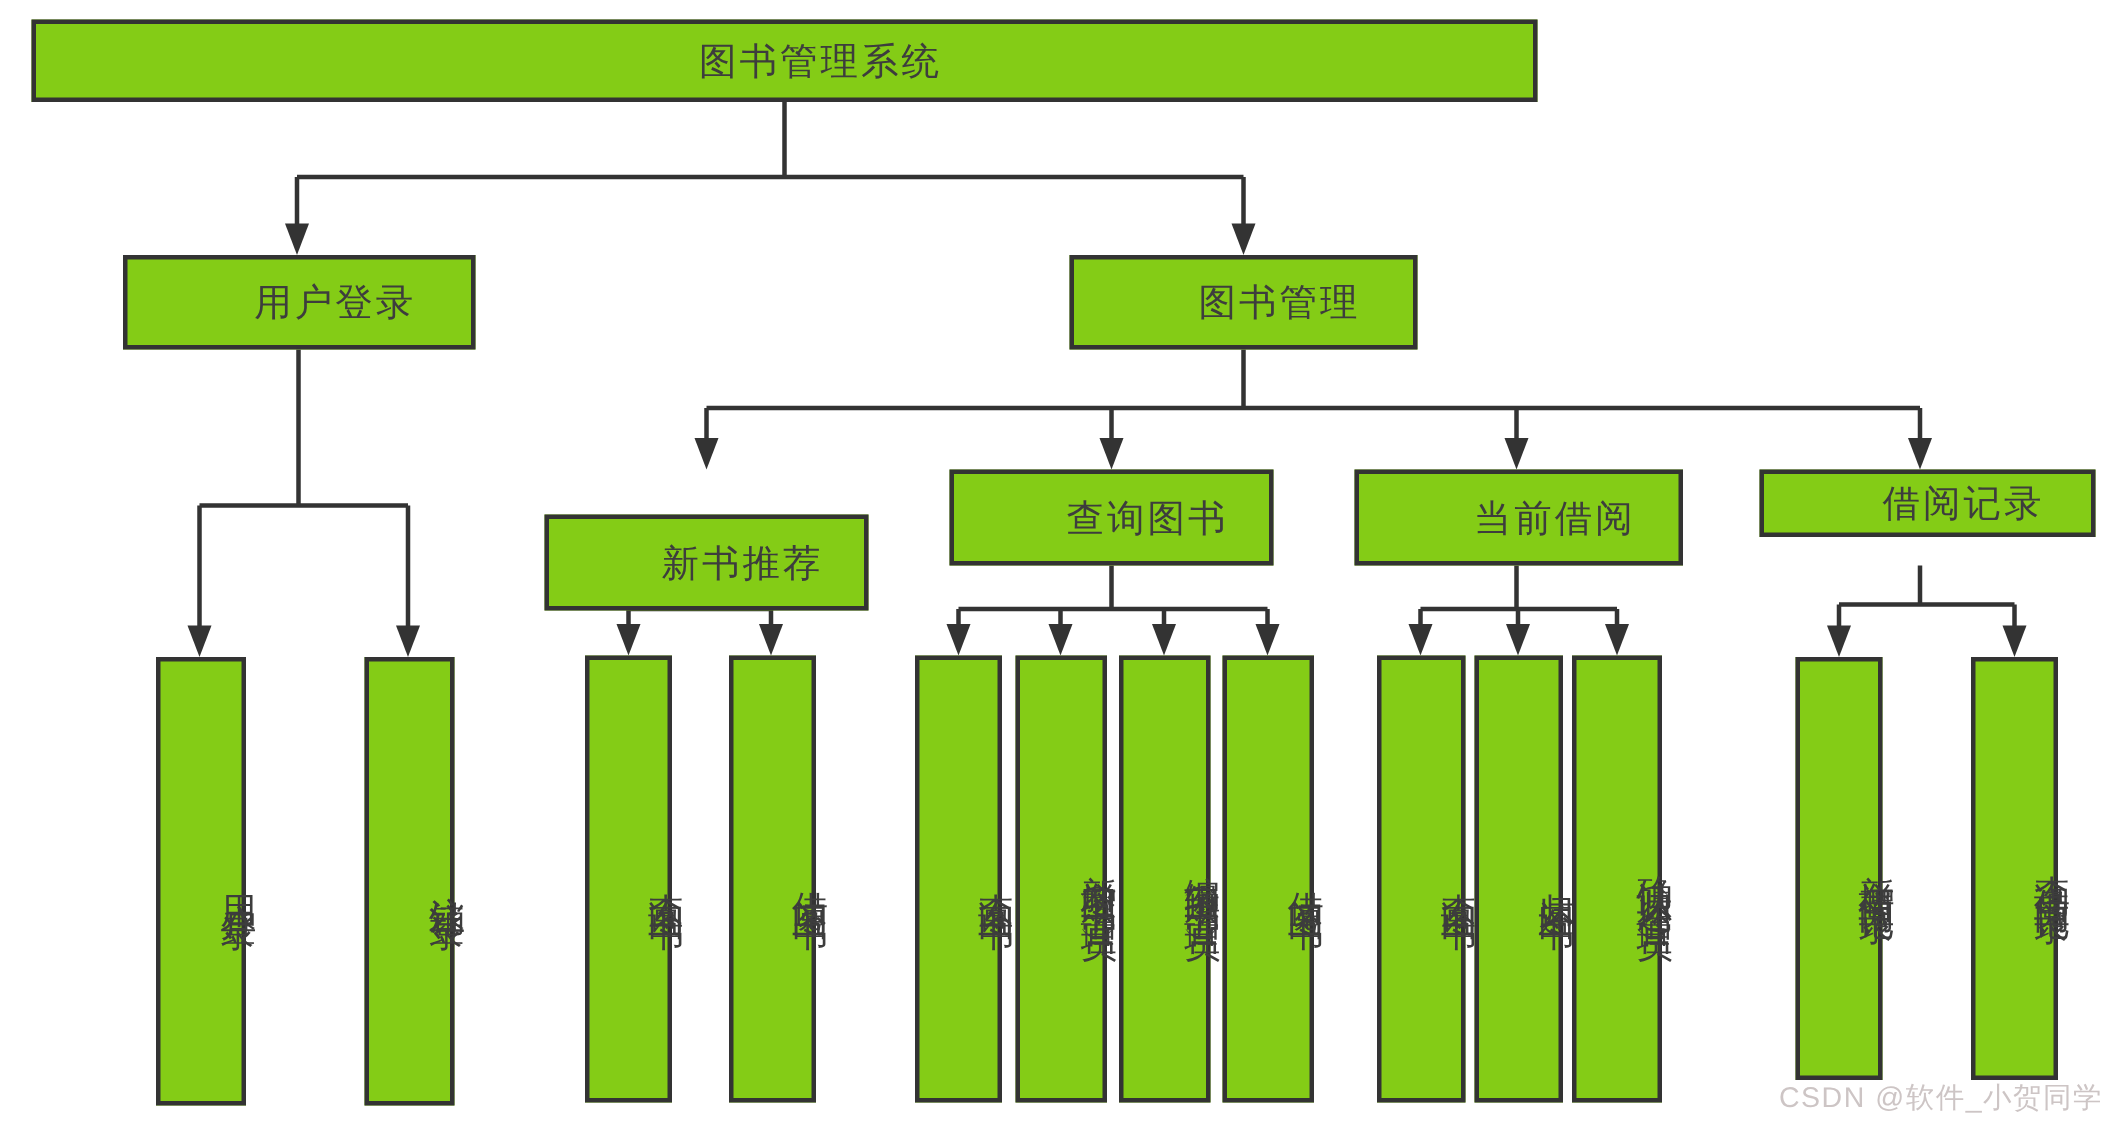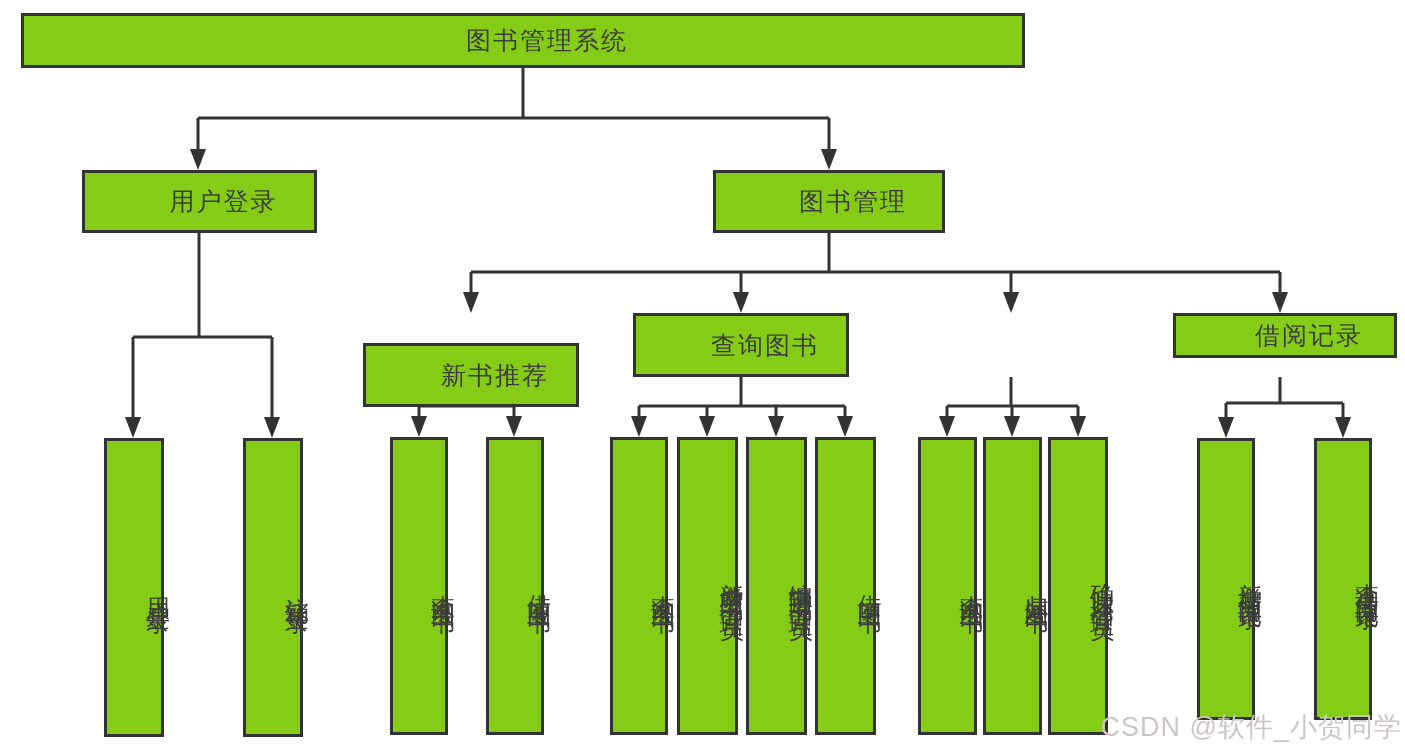--- a/index.html
+++ b/index.html
@@ -14,21 +14,21 @@
     padding-left:48px;
   }
   .hbox{font-size:25px;letter-spacing:2px;white-space:nowrap;}
   .vbox{
     writing-mode:vertical-rl;text-orientation:mixed;
     font-size:24px;letter-spacing:5px;line-height:1;
   }
   .connectors{position:absolute;left:0;top:0;}
   .watermark{
     position:absolute;right:3px;bottom:2px;z-index:5;
-    font-size:27px;letter-spacing:1px;color:var(--watermark,#cdc5c5);white-space:nowrap;
+    font-size:19px;letter-spacing:1px;color:var(--watermark,#cdc5c5);white-space:nowrap;
   }
 </style>
 </head>
 <body>
 
 <div class="canvas">
 
   <svg class="connectors" width="1405" height="747" viewBox="0 0 1405 747">
     <defs>
       <polygon id="ah" points="-8,-21 8,-21 0,0" fill="#333333"></polygon>
@@ -88,20 +88,21 @@
     <use href="#ah" x="1343" y="438"></use>
   </svg>
 
   <div class="box hbox" style="left:21px;top:13px;width:1004px;height:55px;">图书管理系统</div>
 
   <div class="box hbox" style="left:82px;top:170px;width:235px;height:63px;">用户登录</div>
   <div class="box hbox" style="left:713px;top:170px;width:232px;height:63px;text-align:center;">图书管理</div>
 
   <div class="box hbox" style="left:363px;top:313px;width:216px;height:64px;margin-top:30px;">新书推荐</div>
   <div class="box hbox" style="left:633px;top:313px;width:216px;height:64px;">查询图书</div>
+  <div class="box hbox" style="left:903px;top:313px;width:219px;height:64px;">当前借阅</div>
   <div class="box hbox" style="left:1173px;top:313px;width:224px;height:45px;">借阅记录</div>
 
   <div class="box vbox" style="left:104px;top:438px;width:60px;height:299px;">用户登录</div>
   <div class="box vbox" style="left:243px;top:438px;width:60px;height:299px;">注销登录</div>
 
   <div class="box vbox" style="left:390px;top:437px;width:58px;height:298px;">查询图书</div>
   <div class="box vbox" style="left:486px;top:437px;width:58px;height:298px;">借阅图书</div>
 
   <div class="box vbox" style="left:610px;top:437px;width:58px;height:298px;">查询图书</div>
   <div class="box vbox" style="left:677px;top:437px;width:61px;height:298px;">新增图书（管理员）</div>

